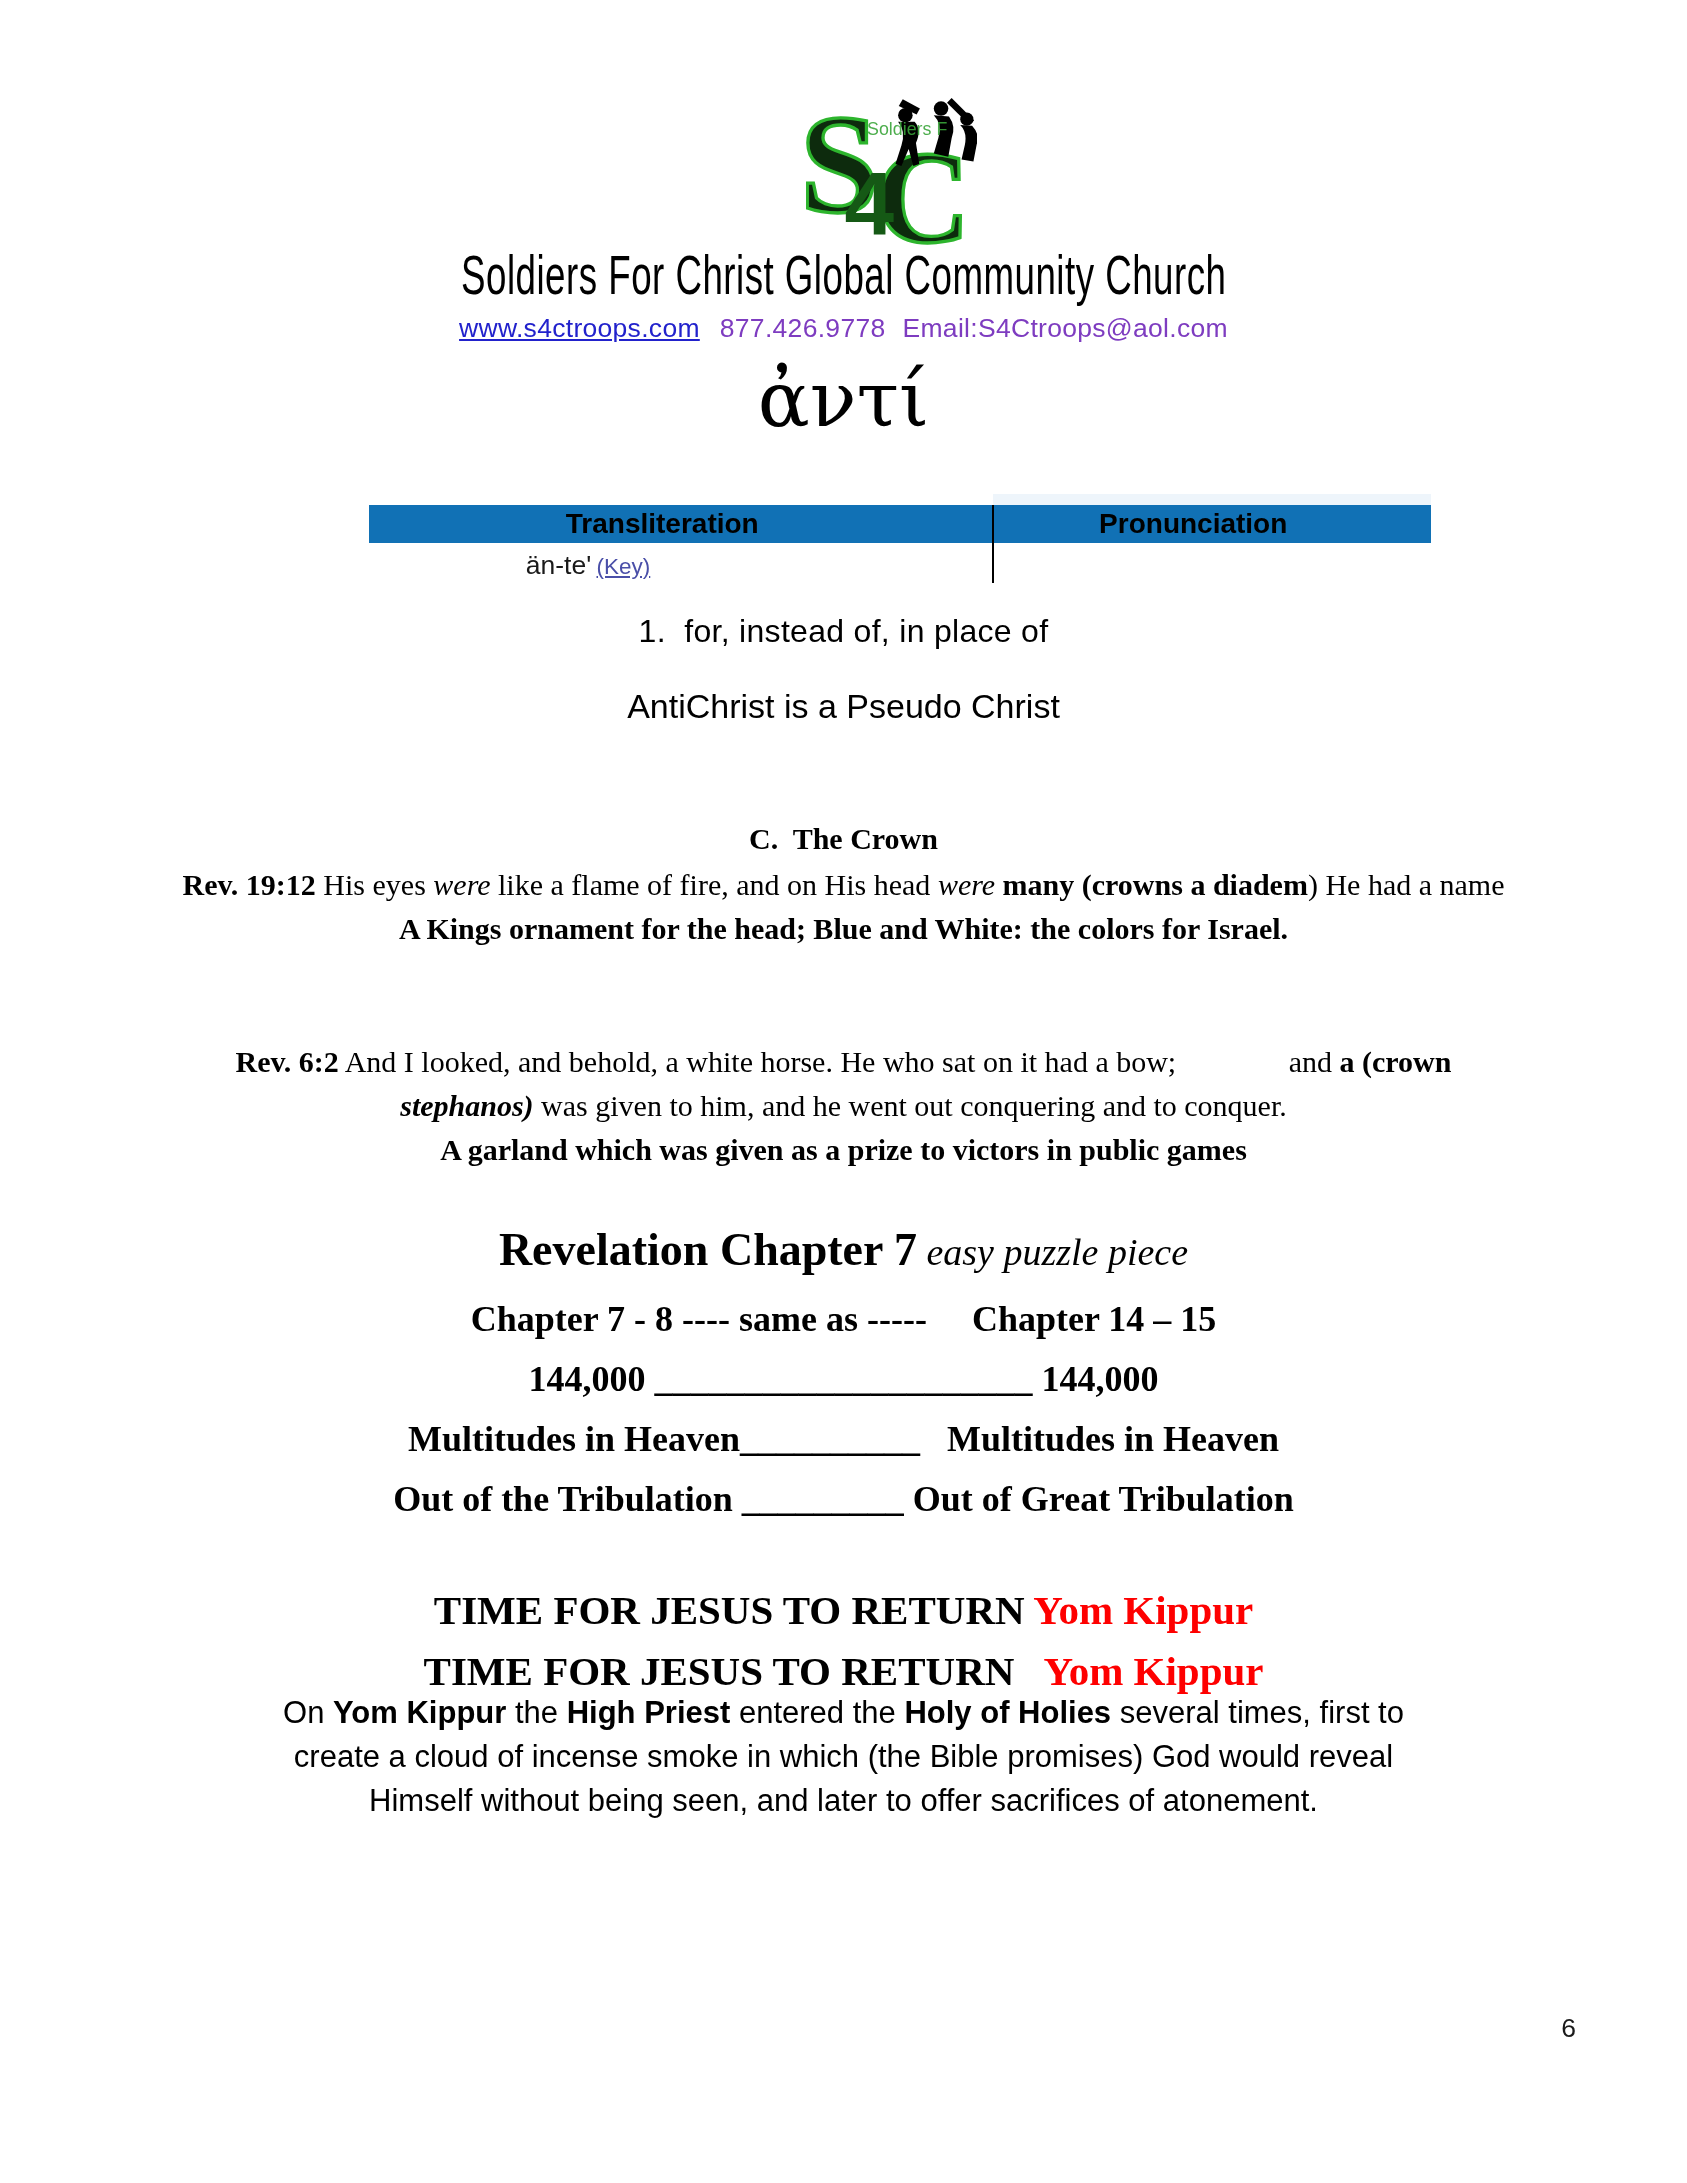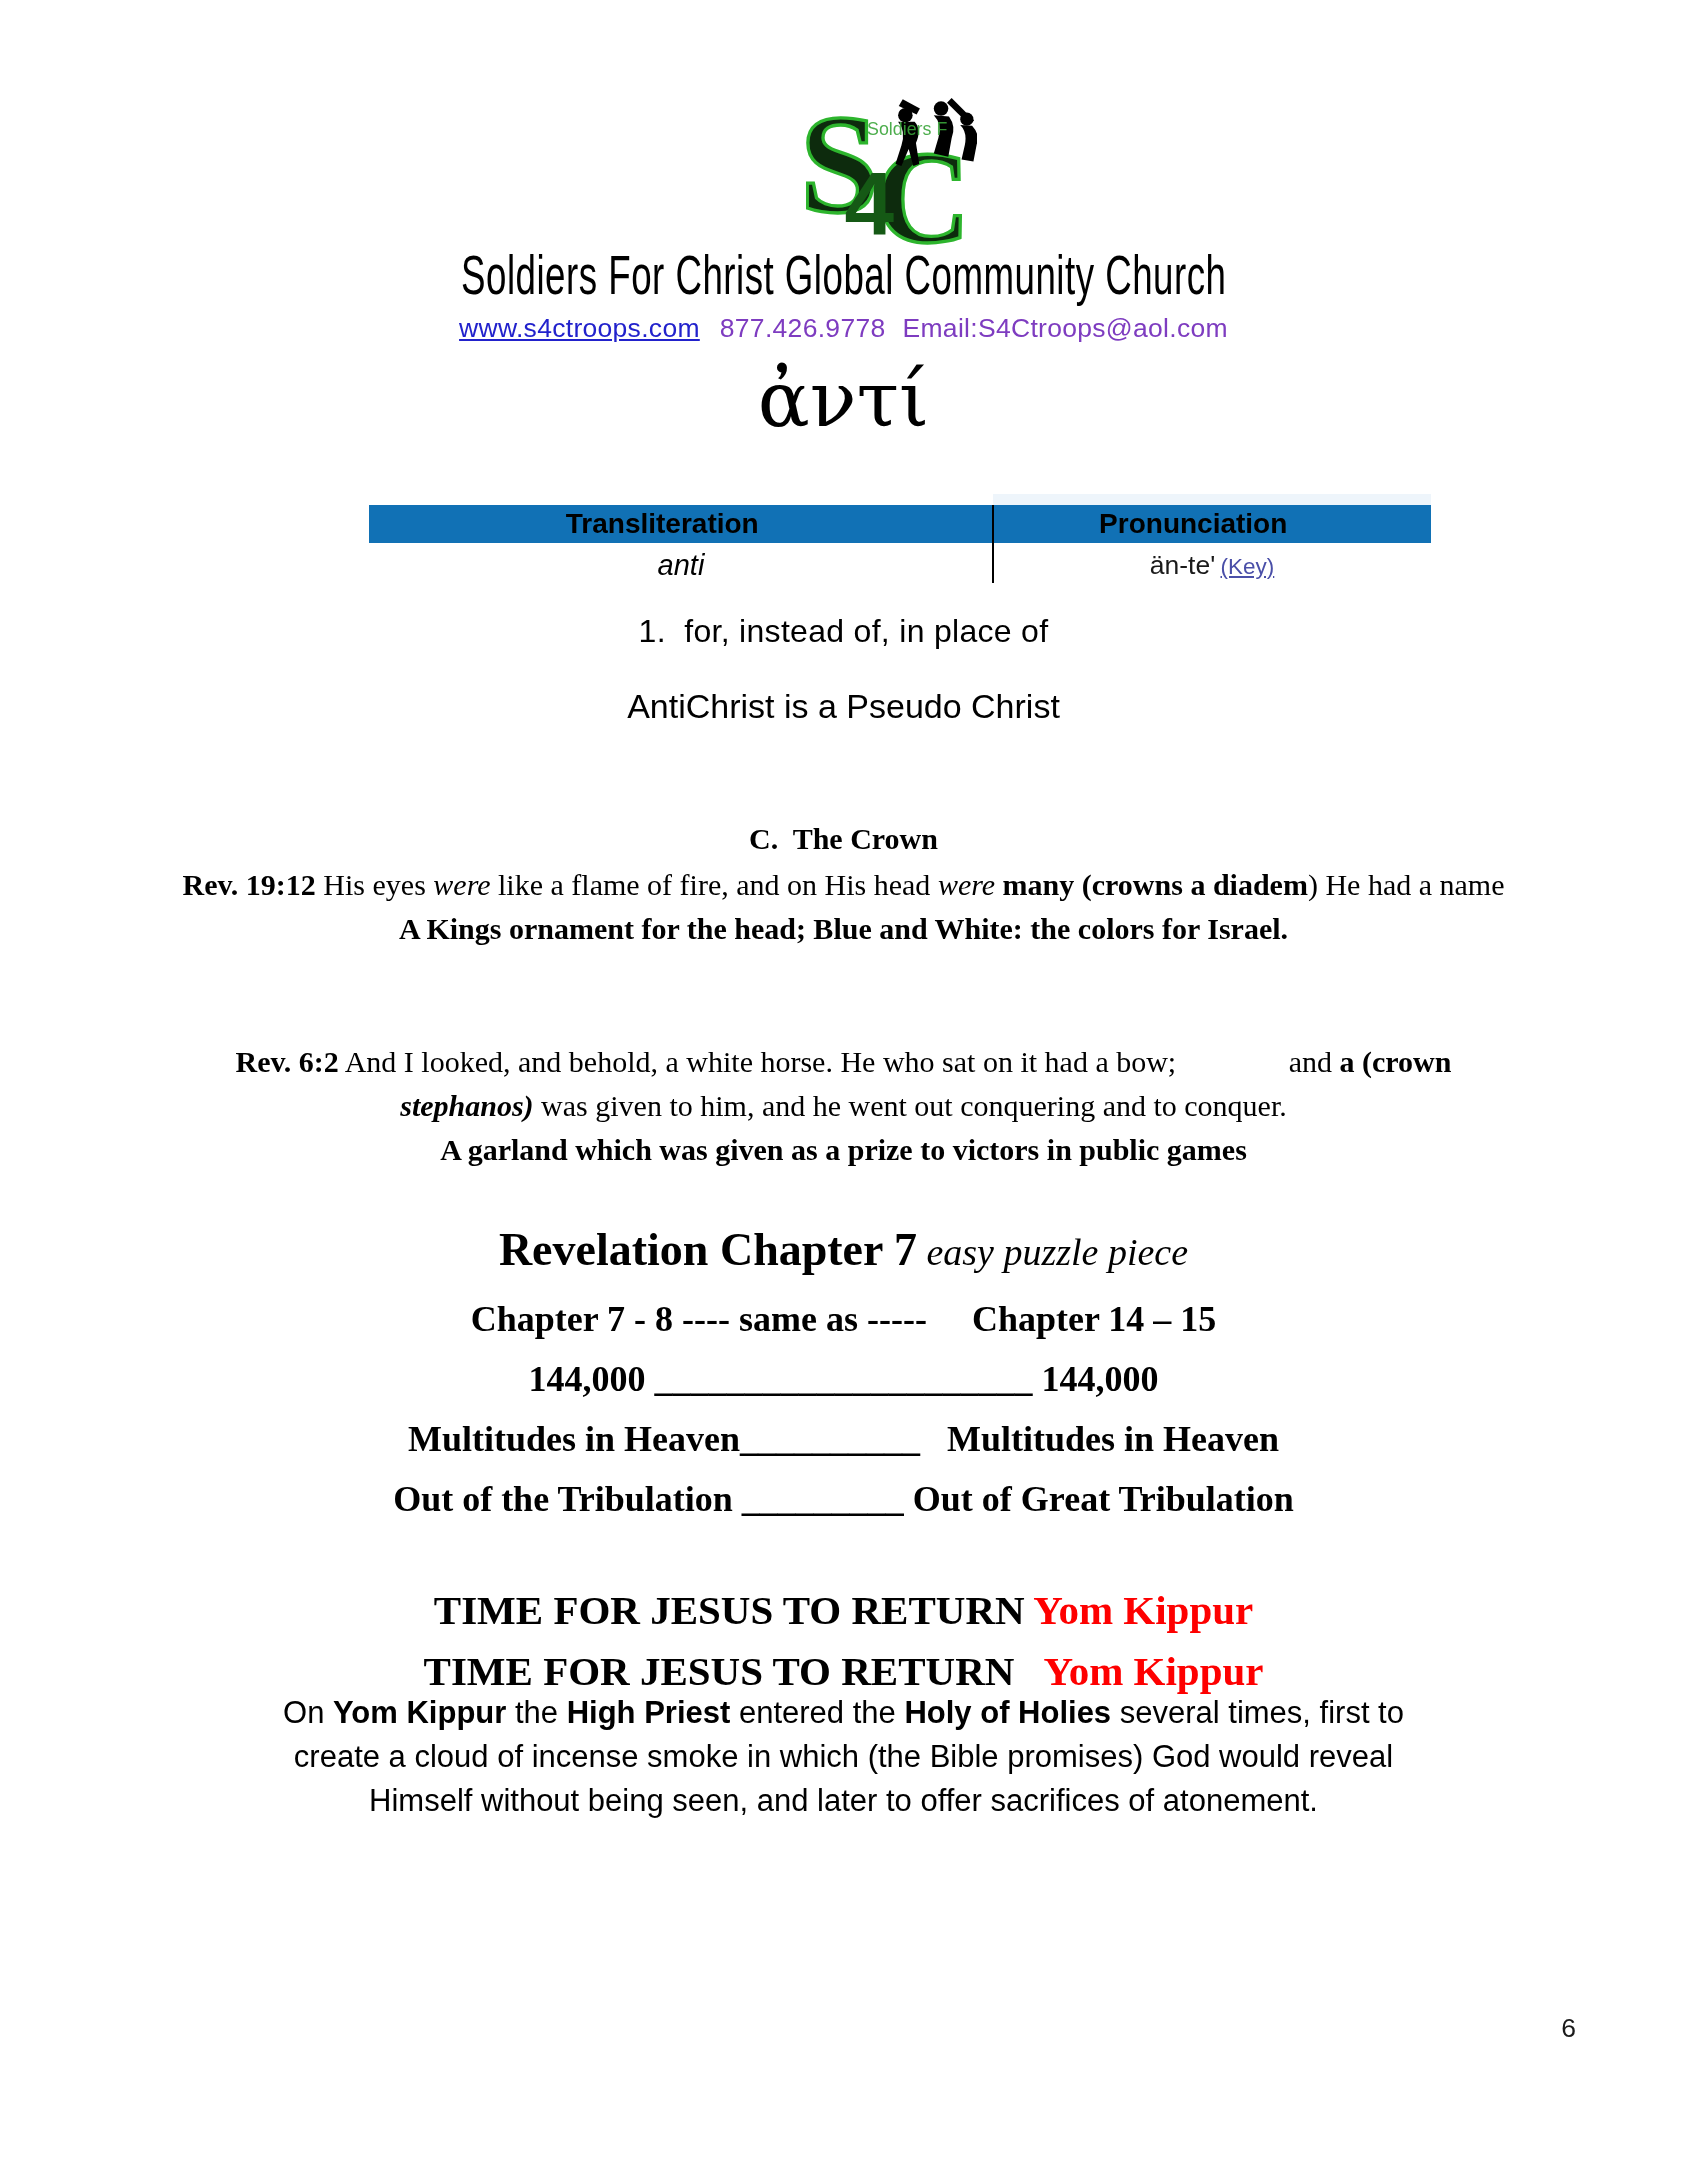--- a/index.html
+++ b/index.html
@@ -109,21 +109,20 @@
 
 <div class="abs centerband" id="greek">ἀντί</div>
 
 <div class="abs sans" id="lex-table">
   <div class="strip"></div>
   <div class="thead">
     <div class="th c1">Transliteration</div>
     <div class="th c2">Pronunciation</div>
   </div>
   <div class="trow">
-    <div class="td c1">anti</div>
     <div class="td c2">
       <span>än-te'</span><a class="keylink">(Key)</a>
     </div>
   </div>
   <div class="vdivider"></div>
 </div>
 
 <div class="abs centerband sans" id="definition">1.&nbsp; for, instead of, in place of</div>
 <div class="abs centerband sans" id="pseudo">AntiChrist is a Pseudo Christ</div>
 

